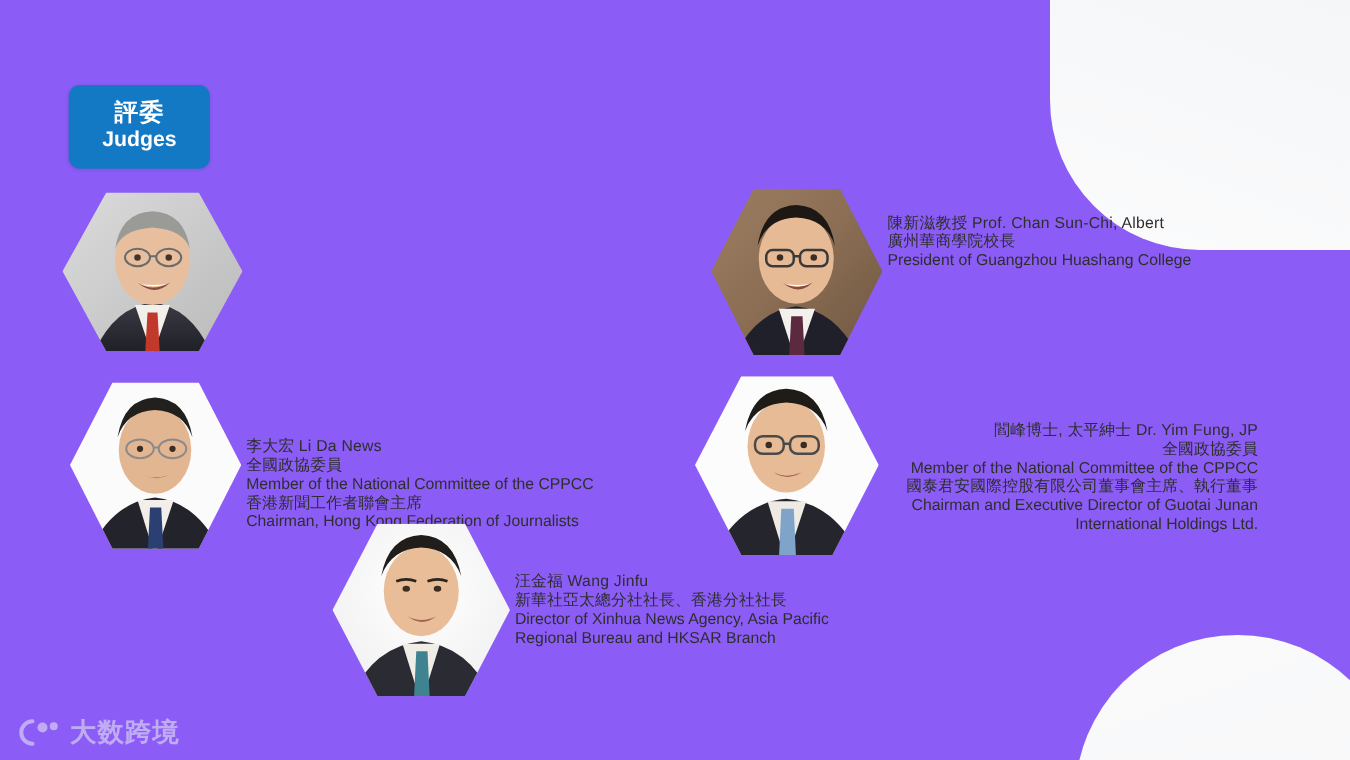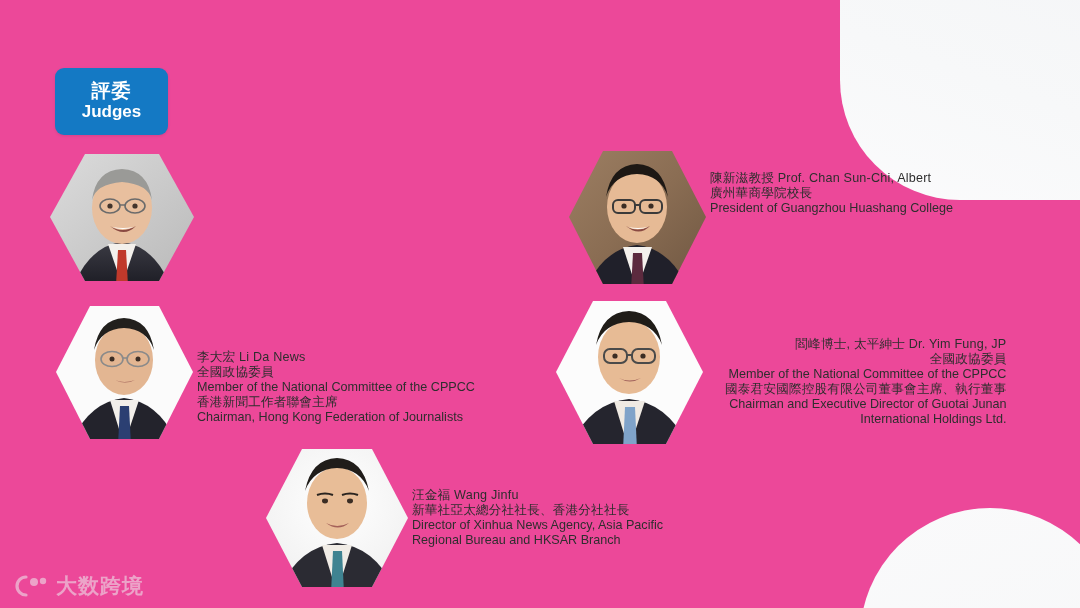--- a/index.html
+++ b/index.html
@@ -7,21 +7,21 @@
     padding: 0;
     background: #ffffff;
   }
   body {
     font-family: "Liberation Sans", "DejaVu Sans", sans-serif;
   }
   #slide {
     position: relative;
     width: 1080px;
     height: 608px;
-    background: #ec4899;
+    background: #8b5cf6;
     overflow: hidden;
   }
 
   
   .bg-blob-tr {
     position: absolute;
     top: -70px;
     right: -60px;
     width: 300px;
     height: 270px;
@@ -104,21 +104,21 @@
   #judge-2 .info { margin-left: 0px; padding-top: 26px; }
 
   #judge-3 { left: 52px;  top: 300px; }
   #judge-3 .portrait { width: 145px; height: 145px; }
   #judge-3 .info { margin-left: 0px; padding-top: 50px; }
 
   #judge-4 { left: 552px; top: 295px; text-align: right; }
   #judge-4 .portrait { width: 155px; height: 155px; }
   #judge-4 .info { margin-left: 18px; padding-top: 42px; }
 
-  #judge-5 { left: 262px; top: 443px; }
+  #judge-5 { left: 262px; top: 413px; }
   #judge-5 .portrait { width: 150px; height: 150px; }
   #judge-5 .info { margin-left: 0px; padding-top: 45px; }
 
   
   .watermark {
     position: absolute;
     left: 10px;
     bottom: 8px;
     display: flex;
     align-items: center;

